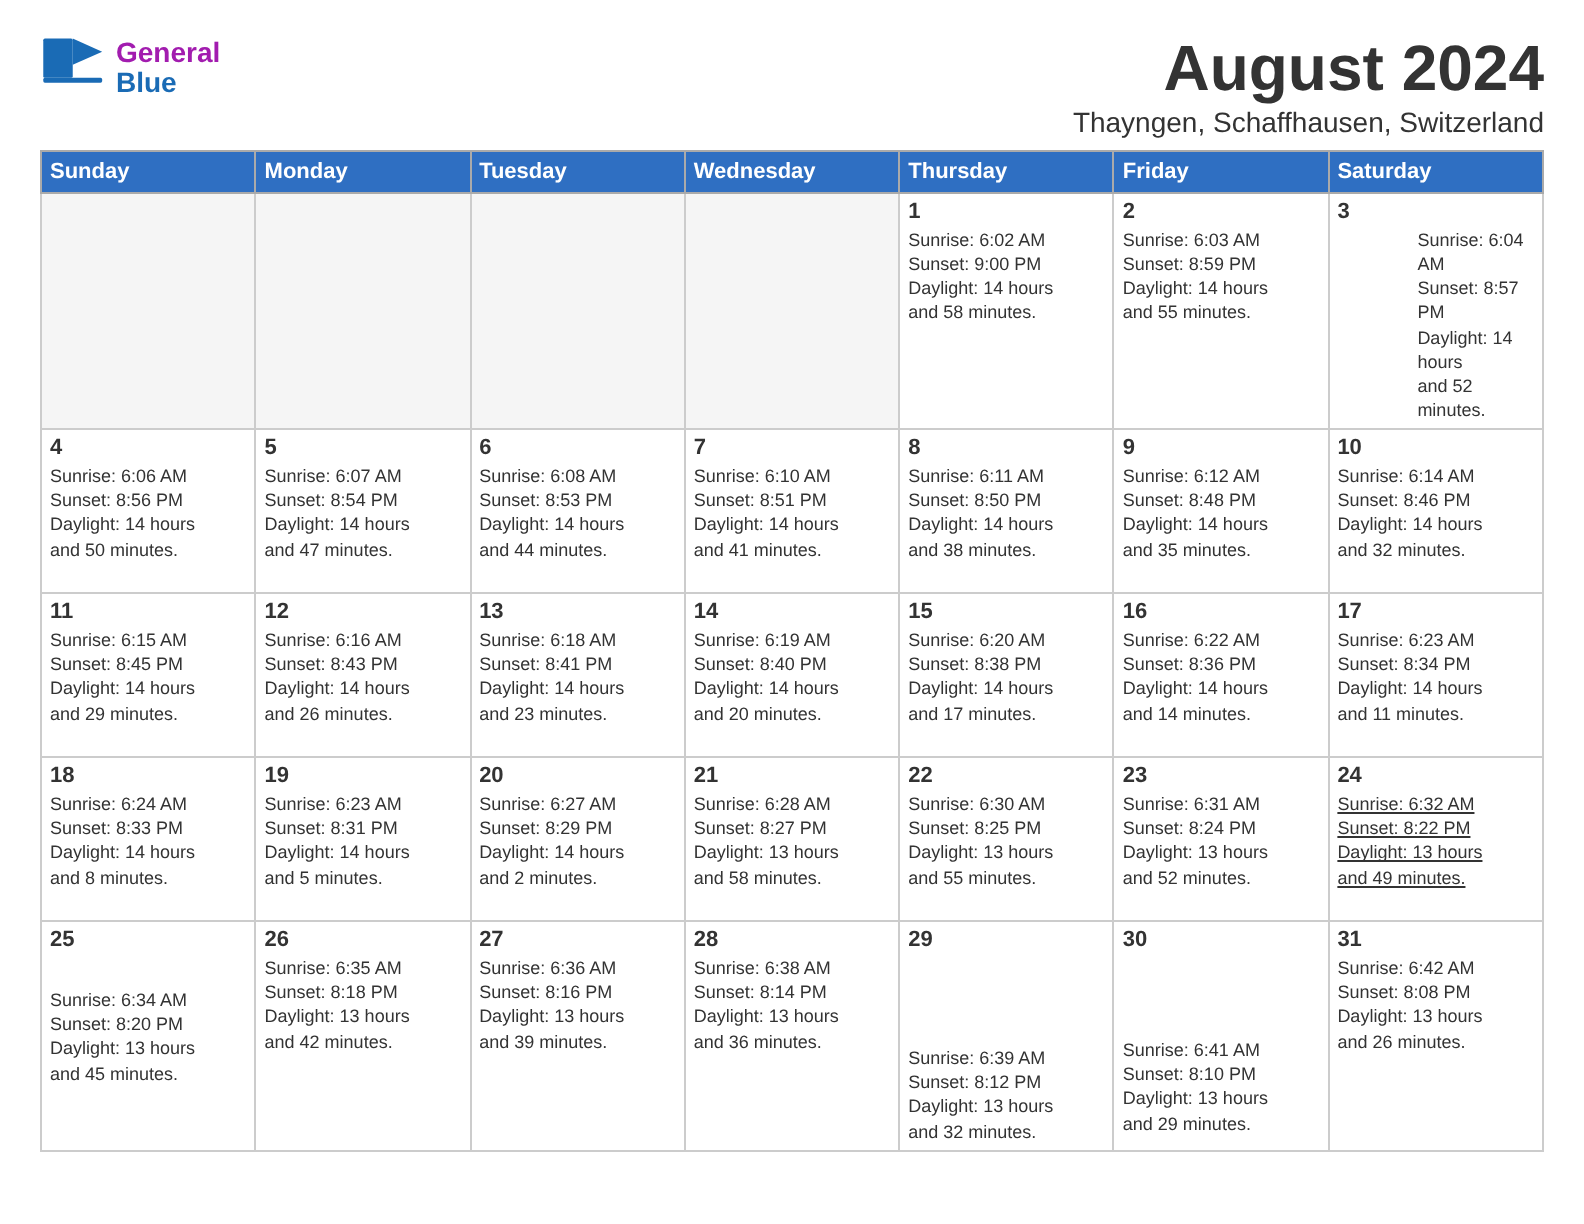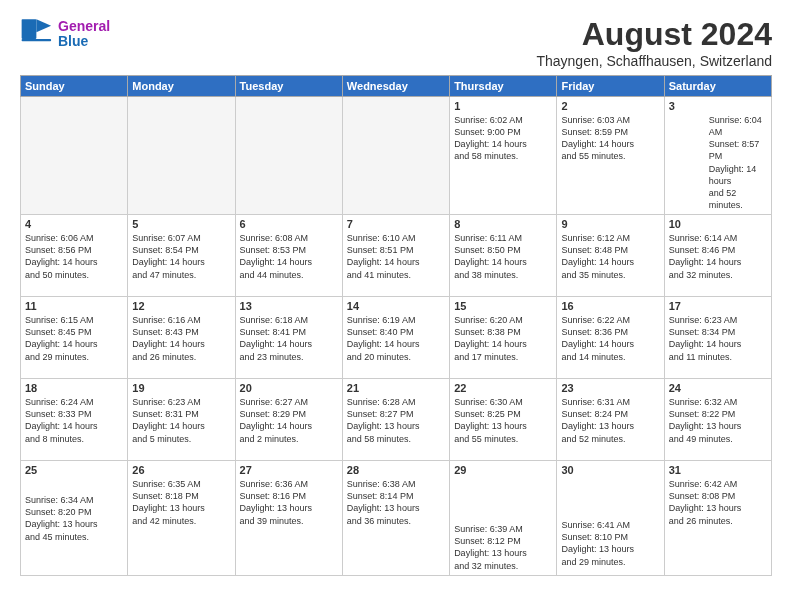--- a/index.html
+++ b/index.html
@@ -297,21 +297,21 @@
           </td>
           <td>
             <span class="day-number">23</span>
             <div class="day-info" style="white-space: pre-line;">Sunrise: 6:31 AM
 Sunset: 8:24 PM
 Daylight: 13 hours
 and 52 minutes.</div>
           </td>
           <td>
             <span class="day-number">24</span>
-            <div class="day-info" style="white-space: pre-line;">Sunrise: 6:32 AM
+            <div class="day-info" style="white-space: pre-line; text-decoration: underline;">Sunrise: 6:32 AM
 Sunset: 8:22 PM
 Daylight: 13 hours
 and 49 minutes.</div>
           </td>
         </tr>
         <tr>
           <td>
             <span class="day-number">25</span>
             <div class="day-info" style="white-space: pre-line; margin-top: 18px;">Sunrise: 6:34 AM
 Sunset: 8:20 PM

